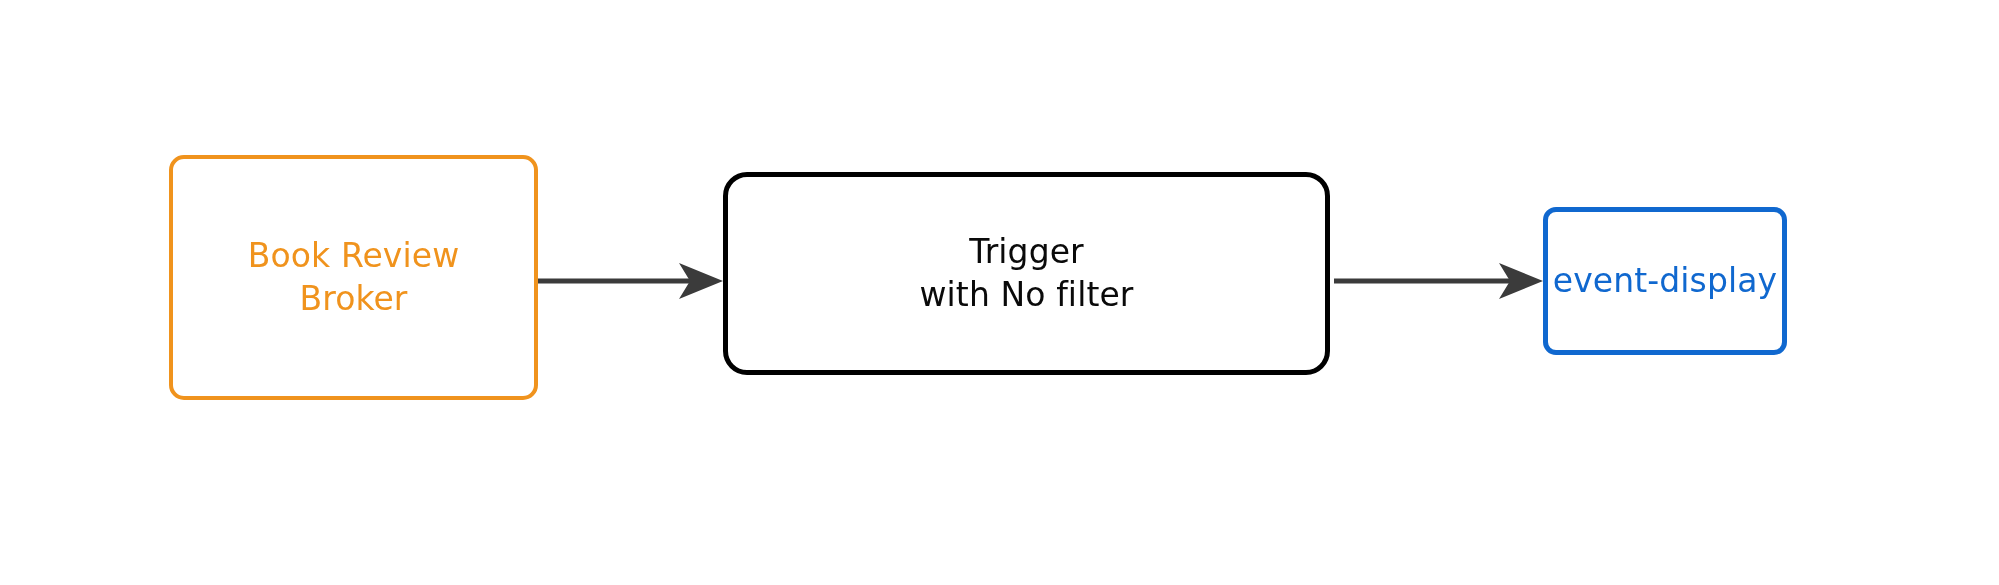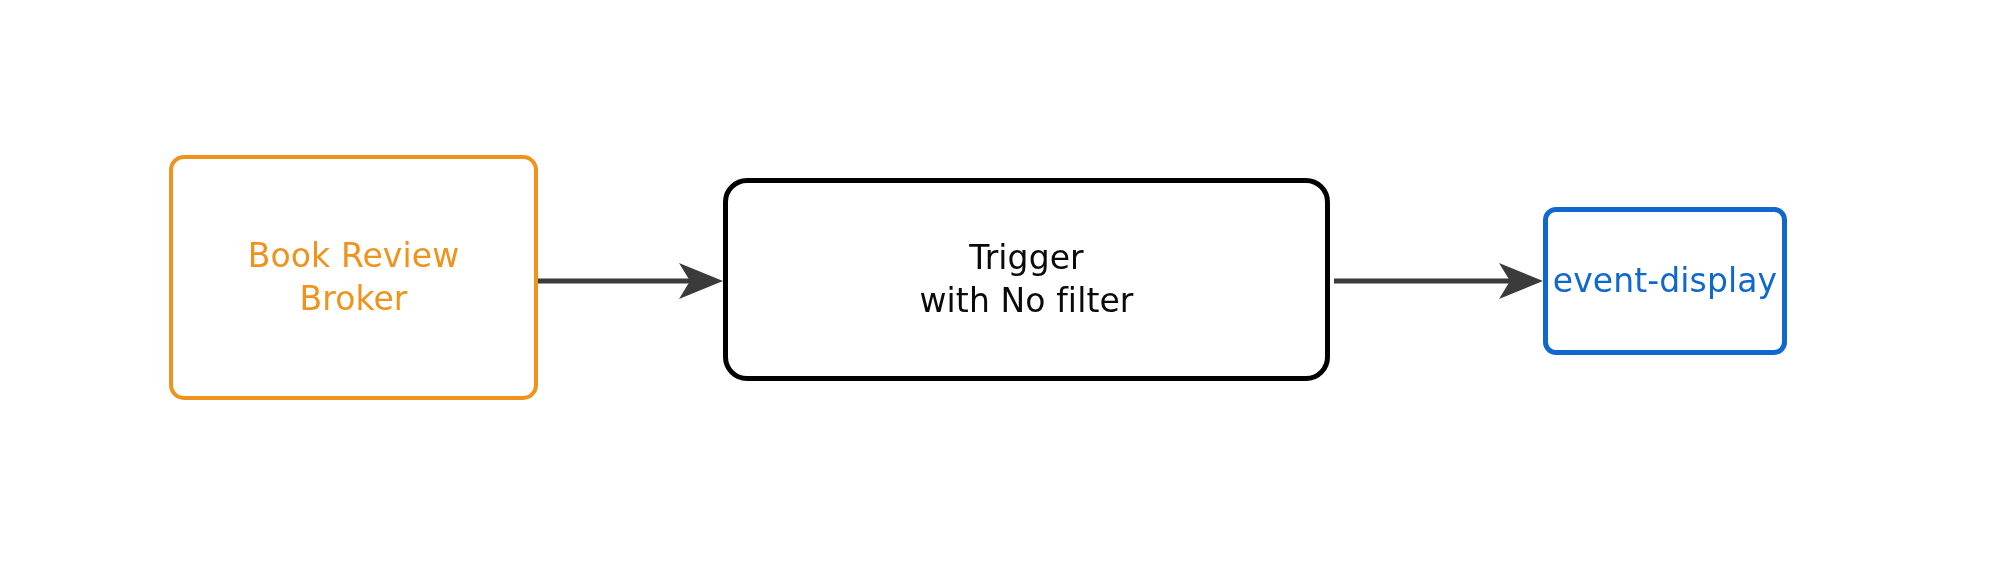--- a/index.html
+++ b/index.html
@@ -42,21 +42,21 @@
     border: 4px solid #f0931d;
     border-radius: 15px;
     color: #f0931d;
     font-size: 33px;
     margin-left: 44px;
   }
 
   
   #node-trigger {
     left: 723px;
-    top: 178px;
+    top: 172px;
     width: 607px;
     height: 203px;
     border: 5px solid #000000;
     border-radius: 24px;
     color: #0a0a0a;
     font-size: 33px;
   }
 
   
   #node-sink {

